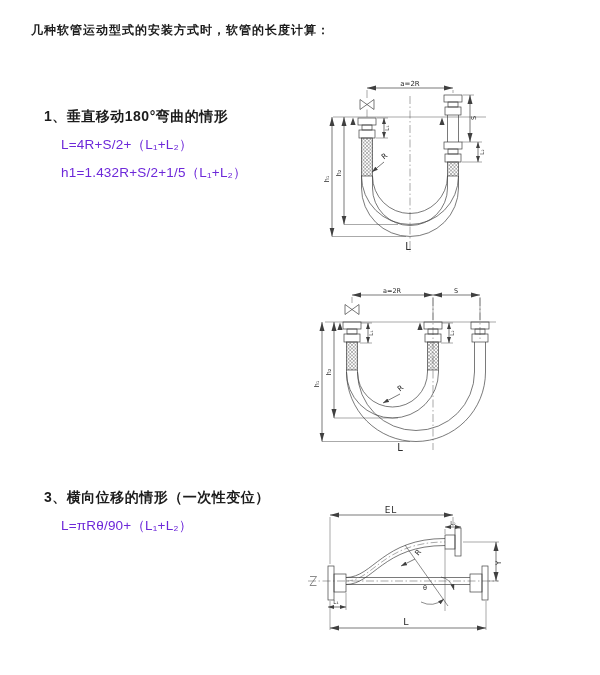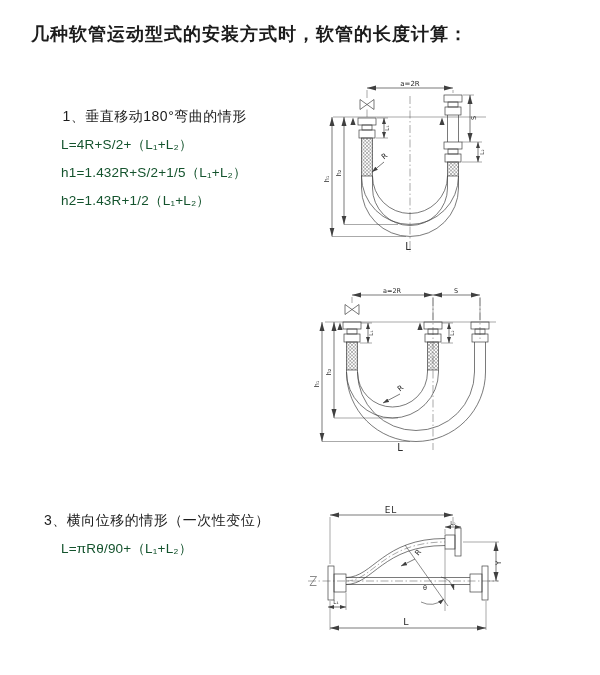--- a/index.html
+++ b/index.html
@@ -4,49 +4,48 @@
 <style>
   html,body{margin:0;padding:0;}
   body{
     width:600px;height:675px;background:#ffffff;
     font-family:"Liberation Sans","DejaVu Sans",sans-serif;
     color:#1c1c1c;position:relative;overflow:hidden;
   }
   .page{position:absolute;inset:0;}
   .title{
     position:absolute;left:31px;top:22px;
-    font-size:18px;font-weight:bold;letter-spacing:1px;
+    font-size:12px;font-weight:bold;letter-spacing:1px;
   }
   .sec{position:absolute;left:44px;}
   .sec1{top:108px;}
   .sec2{top:304px;}
-  .sec3{top:512px;}
-  .sec-heading{font-size:14px;font-weight:normal;letter-spacing:.5px;line-height:16px;text-align:right;}
+  .sec3{top:489px;}
+  .sec-heading{font-size:14px;font-weight:bold;letter-spacing:.5px;line-height:16px;}
   .formula{
     font-size:13.5px;line-height:15px;letter-spacing:.2px;
-    margin:13px 0 0 17px;white-space:nowrap;color:#14532d;
+    margin:13px 0 0 17px;white-space:nowrap;color:#6d28d9;
   }
   .diag{position:absolute;}
   #d1{left:318px;top:76px;}
   #d2{left:310px;top:282px;}
   #d3{left:298px;top:503px;}
   svg text{font-family:"DejaVu Sans","Liberation Sans",sans-serif;fill:#2b2b2b;}
 </style>
 </head>
 <body>
 
 <div class="page">
 
   <div class="title">几种软管运动型式的安装方式时，软管的长度计算：</div>
 
   <section class="sec sec1">
     <div class="sec-heading">1、垂直移动180°弯曲的情形</div>
     <div class="formula">L=4R+S/2+（L₁+L₂）</div>
     <div class="formula">h1=1.432R+S/2+1/5（L₁+L₂）</div>
-    <div class="formula">h2=1.43R+1/2（L₁+L₂）</div>
   </section>
 
 
   <section class="sec sec3">
     <div class="sec-heading">3、横向位移的情形（一次性变位）</div>
     <div class="formula">L=πRθ/90+（L₁+L₂）</div>
   </section>
 
   <svg id="d1" class="diag" width="272" height="182" viewBox="0 0 272 182">
     <defs>

